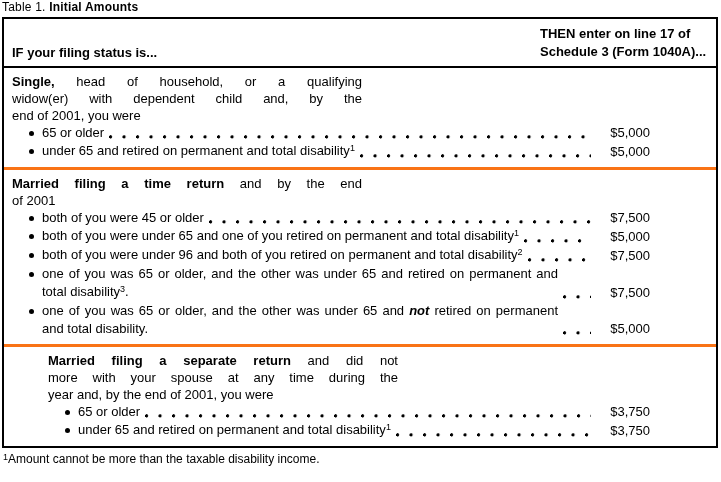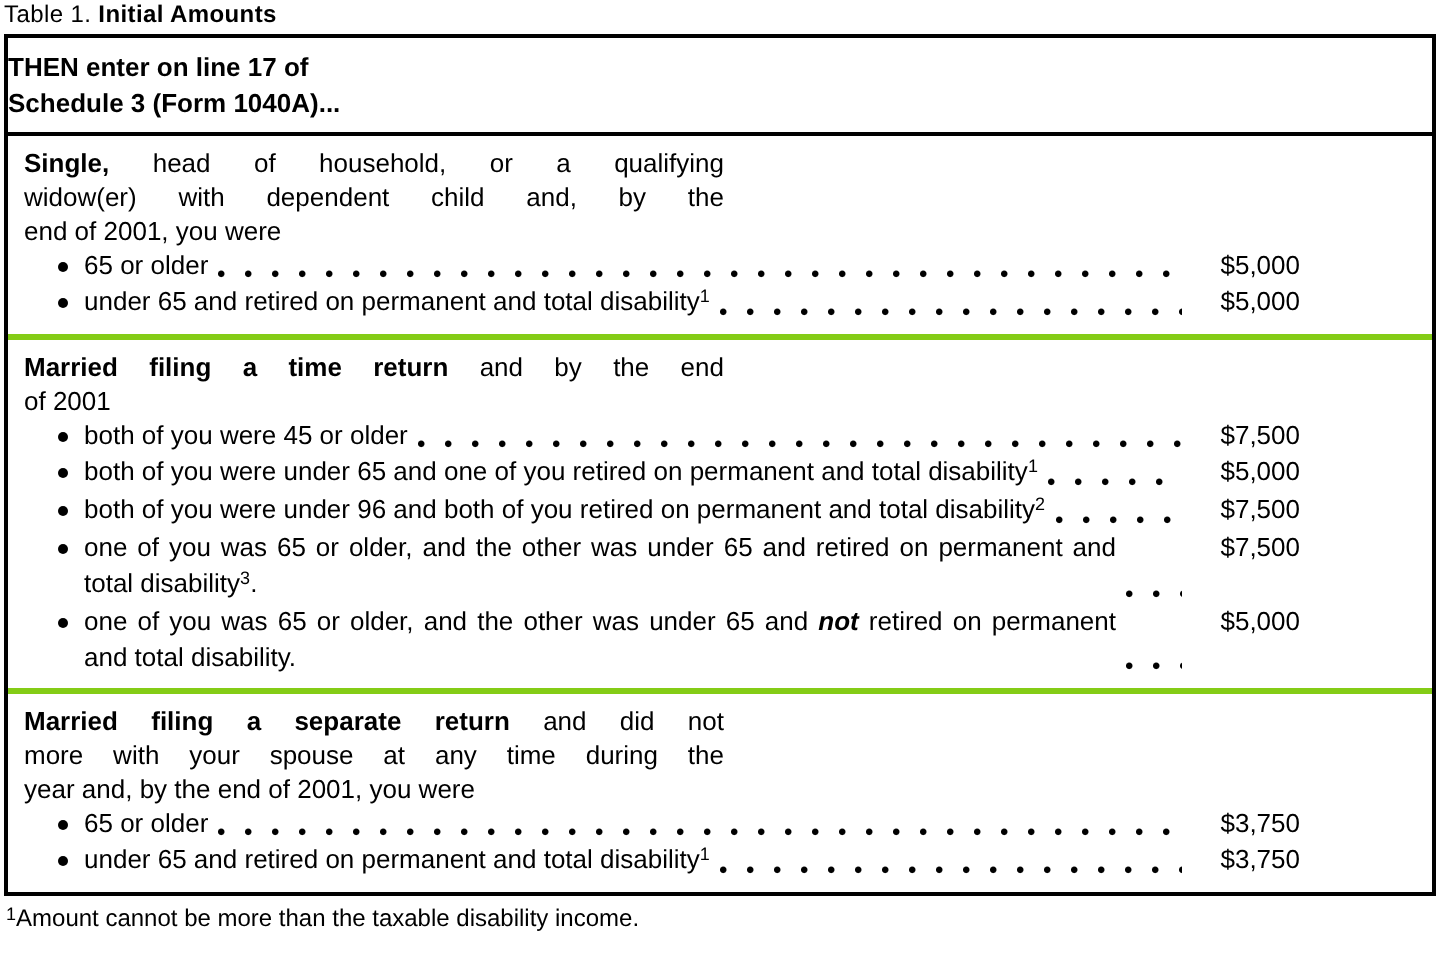--- a/index.html
+++ b/index.html
@@ -30,30 +30,30 @@
     padding: 0 0 6px 8px;
   }
   .hright {
     flex: none;
     width: 176px;
     font-weight: 700;
     line-height: 18px;
     padding: 6px 8px 5px 0;
   }
   
-  .section { padding: 5px 0 6px; border-bottom: 3px solid #84cc16; }
-  .section:last-child { border-bottom: none; }
+  .section { padding: 5px 0 6px; border-bottom: 3px solid #f97316; }
+  .section:last-child { border-bottom: none; margin-left: 36px; }
   .intro { width: 358px; padding-left: 8px; line-height: 17px; }
   .iline { min-height: 17px; }
   .jline { text-align: justify; text-align-last: justify; }
   .b  { font-weight: 700; }
   .bi { font-weight: 700; font-style: italic; }
   .sup { font-size: 9px; position: relative; top: -4px; }
   
-  .row { display: flex; padding-left: 25px; line-height: 18px; }
+  .row { display: flex; align-items: flex-end; padding-left: 25px; line-height: 18px; }
   .bullet {
     flex: none; align-self: flex-start;
     width: 5px; height: 5px; border-radius: 50%;
     background: #000; margin: 7px 8px 0 0;
   }
   .rowtext { flex: 0 1 auto; max-width: 516px; text-align: justify; }
   .leader {
     flex: 1 1 10px; min-width: 8px; height: 15px;
     align-self: flex-end; margin: 0 5px 0 5px;
     background-image: radial-gradient(circle at 1.6px 1.9px, #000 1.35px, rgba(0,0,0,0) 1.9px);
@@ -66,20 +66,21 @@
   .footnotes { padding: 4px 0 0 3px; font-size: 12px; line-height: 15px; }
   .fsup { font-size: 9px; position: relative; top: -3px; }
 </style>
 </head>
 <body>
 
 <div class="page-title"><span>Table 1. </span><span class="bold-part">Initial Amounts</span></div>
 
 <div class="table-box">
   <div class="hdr">
+    <div class="hleft">IF your filing status is...</div>
     <div class="hright">
         <div>THEN enter on line 17 of</div>
         <div>Schedule 3 (Form 1040A)...</div>
       </div>
   </div>
   <div>
       <div class="section">
         <div class="intro">
           <div class="iline jline"><span class="b">Single,</span><span> head of household, or a qualifying</span></div>
           <div class="iline jline"><span>widow(er) with dependent child and, by the</span></div>

